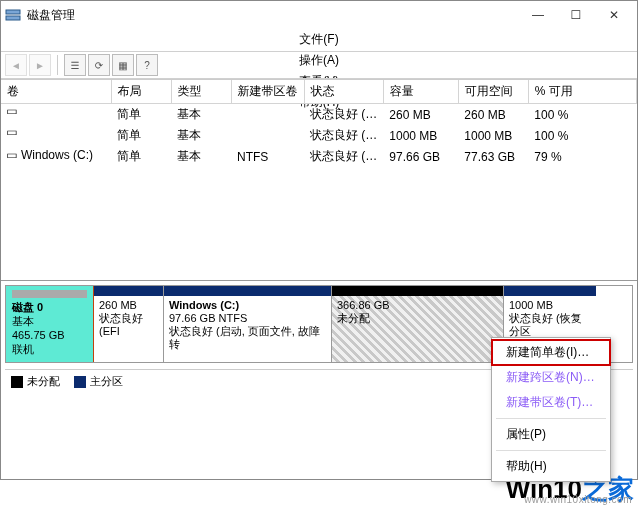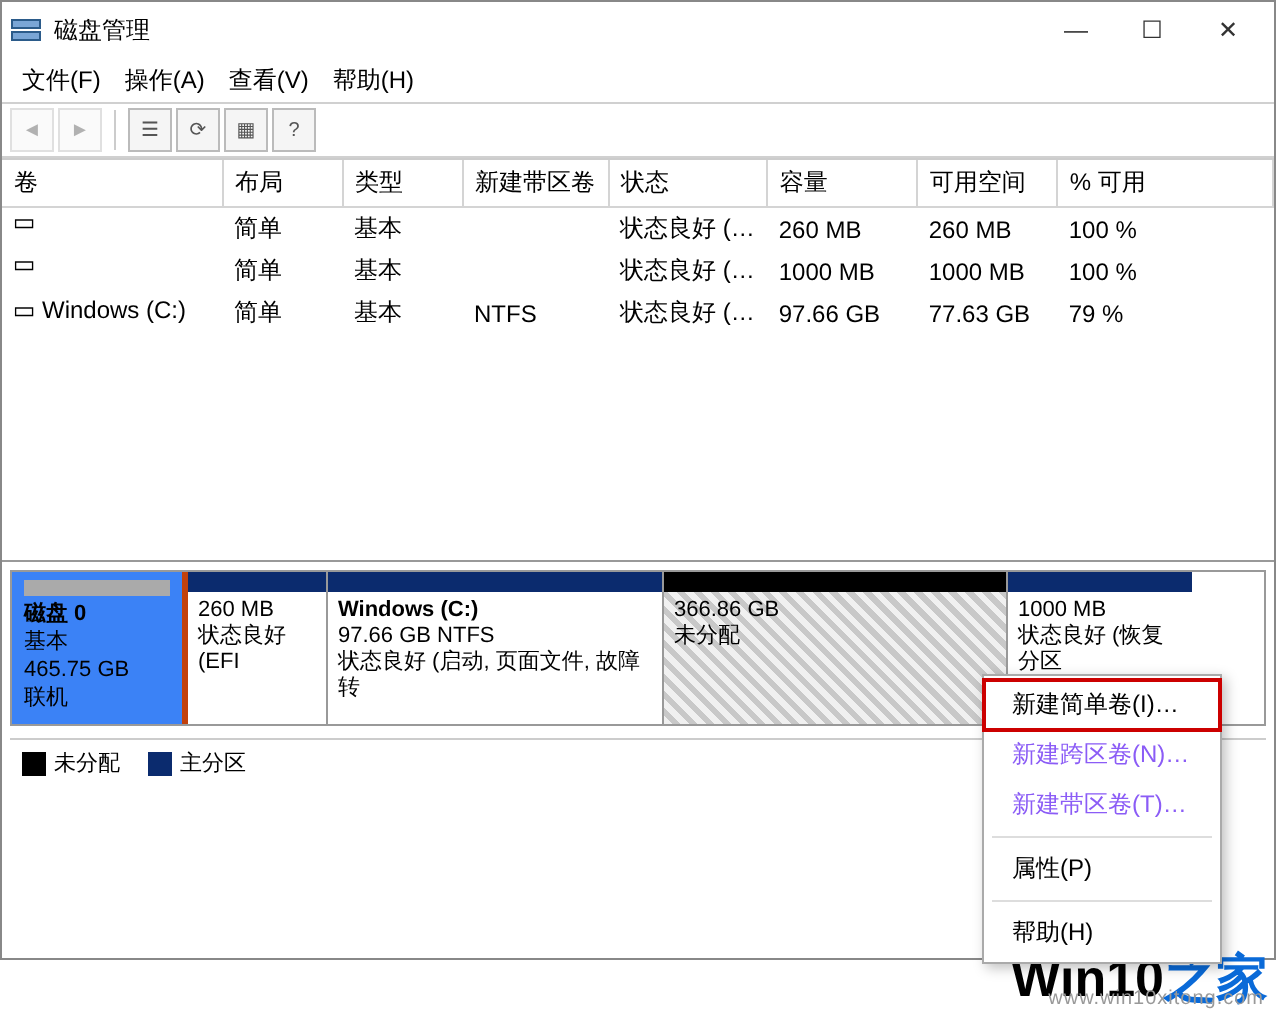--- a/index.html
+++ b/index.html
@@ -3,36 +3,36 @@
 <meta charset="utf-8">
 <style>
 * { box-sizing: border-box; margin: 0; padding: 0; font-family: "Microsoft YaHei", "Segoe UI", Tahoma, sans-serif; }
 body { width: 640px; height: 507px; background: #fff; overflow: hidden; font-size: 12px; position: relative; }
 .window { border: 1px solid #888; width: 638px; height: 480px; display: flex; flex-direction: column; background: #fff; }
 .titlebar { height: 28px; display: flex; align-items: center; padding: 0 4px; }
 .titlebar .icon { width: 16px; height: 16px; margin-right: 6px; }
 .titlebar .title { flex: 1; font-size: 12px; }
 .wincontrols { display: flex; }
 .wincontrols .btn { width: 38px; height: 26px; display: flex; align-items: center; justify-content: center; font-size: 12px; color: #333; }
-.menubar { height: 22px; display: flex; align-items: center; padding: 0 4px; font-size: 12px; }
+.menubar { height: 22px; display: flex; align-items: center; padding: 0 4px; font-size: 12px; flex-direction: column; }
 .menubar .item { padding: 2px 6px; }
 .toolbar { height: 28px; display: flex; align-items: center; padding: 0 4px; border-top: 1px solid #d0d0d0; border-bottom: 1px solid #d0d0d0; gap: 2px; }
 .tbtn { width: 22px; height: 22px; border: 1px solid #bbb; background: #f5f5f5; display: flex; align-items: center; justify-content: center; font-size: 10px; color: #555; }
 .tbtn.disabled { opacity: 0.45; }
 .tsep { width: 1px; height: 20px; background: #ccc; margin: 0 4px; }
 .content { flex: 1; display: flex; flex-direction: column; border-top: 1px solid #ccc; }
 .table { width: 100%; border-collapse: collapse; font-size: 12px; }
 .table th { text-align: left; font-weight: normal; padding: 3px 6px; background: #fff; border-right: 1px solid #d4d4d4; border-bottom: 1px solid #d4d4d4; white-space: nowrap; }
 .table td { padding: 2px 6px; white-space: nowrap; }
 .table td.vol { display: flex; align-items: center; gap: 4px; }
 .stripe { width: 10px; height: 10px; display: inline-flex; align-items: center; justify-content: center; }
 .volarea { flex: 0 0 auto; height: 200px; overflow: auto; }
 .graphical { border-top: 1px solid #999; padding: 4px; display: flex; flex-direction: column; gap: 6px; position: relative; }
 .diskrow { display: flex; height: 78px; border: 1px solid #999; }
-.diskhdr { width: 88px; background: #3b82f6; border-right: 3px solid #c2410c; padding: 4px 6px; font-size: 11px; line-height: 14px; }
+.diskhdr { width: 88px; background: #5eead4; border-right: 1px solid #c2410c; padding: 4px 6px; font-size: 11px; line-height: 14px; }
 .diskhdr .bar { height: 8px; background: #aaa; margin-bottom: 2px; }
 .parts { flex: 1; display: flex; }
 .part { border-right: 1px solid #999; display: flex; flex-direction: column; font-size: 11px; line-height: 13px; overflow: hidden; }
 .part:last-child { border-right: none; }
 .part .topbar { height: 10px; }
 .part .body { padding: 3px 5px; flex: 1; }
 .topbar.primary { background: #0b2b6e; }
 .topbar.unalloc { background: #000; }
 .part.hatched { background: repeating-linear-gradient(45deg,#f0f0f0 0,#f0f0f0 3px,#c8c8c8 3px,#c8c8c8 6px); }
 .legend { display: flex; align-items: center; gap: 14px; padding: 4px 6px; font-size: 11px; border-top: 1px solid #ccc; }

